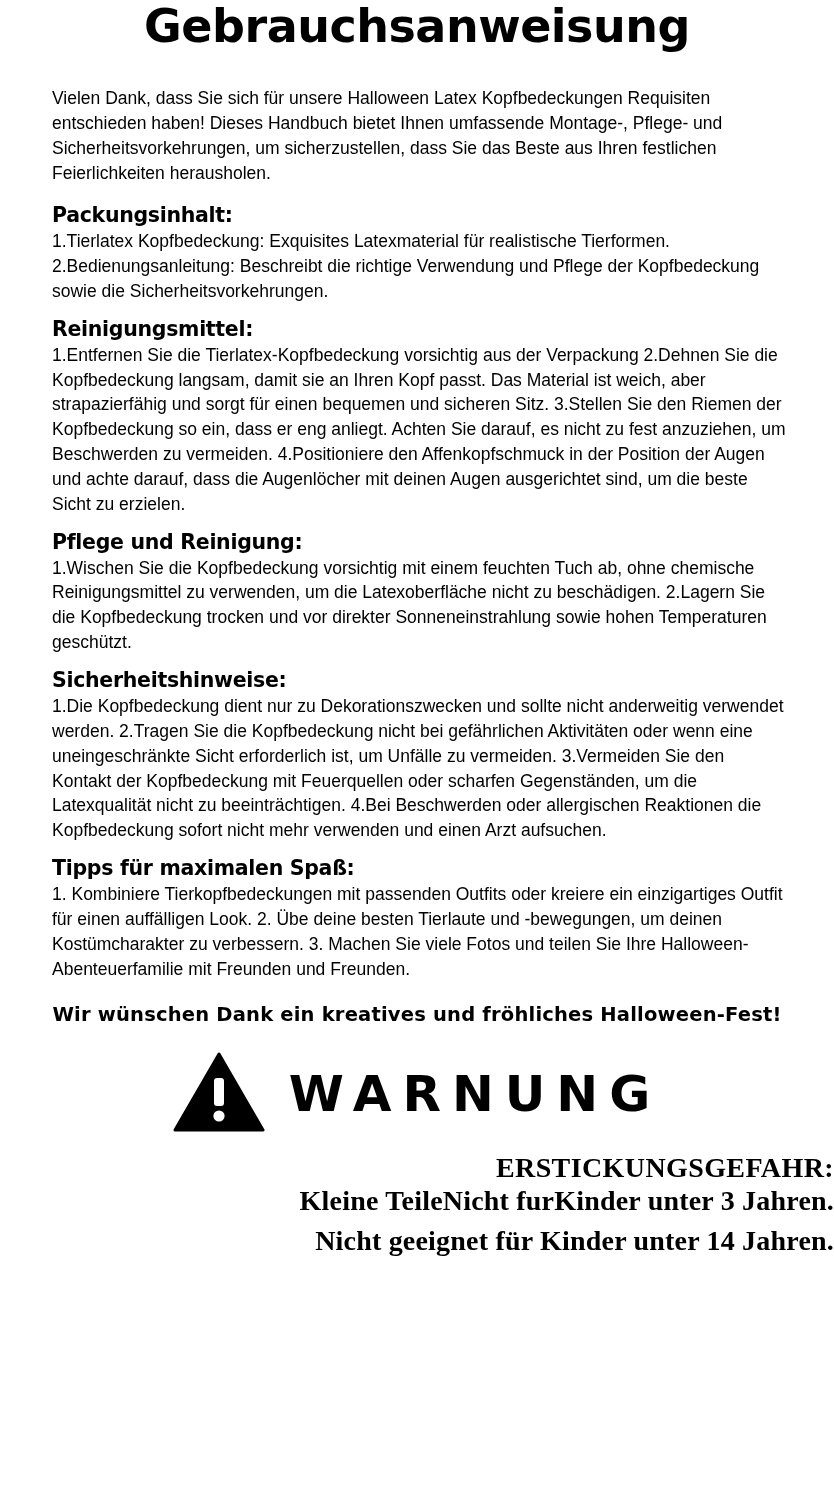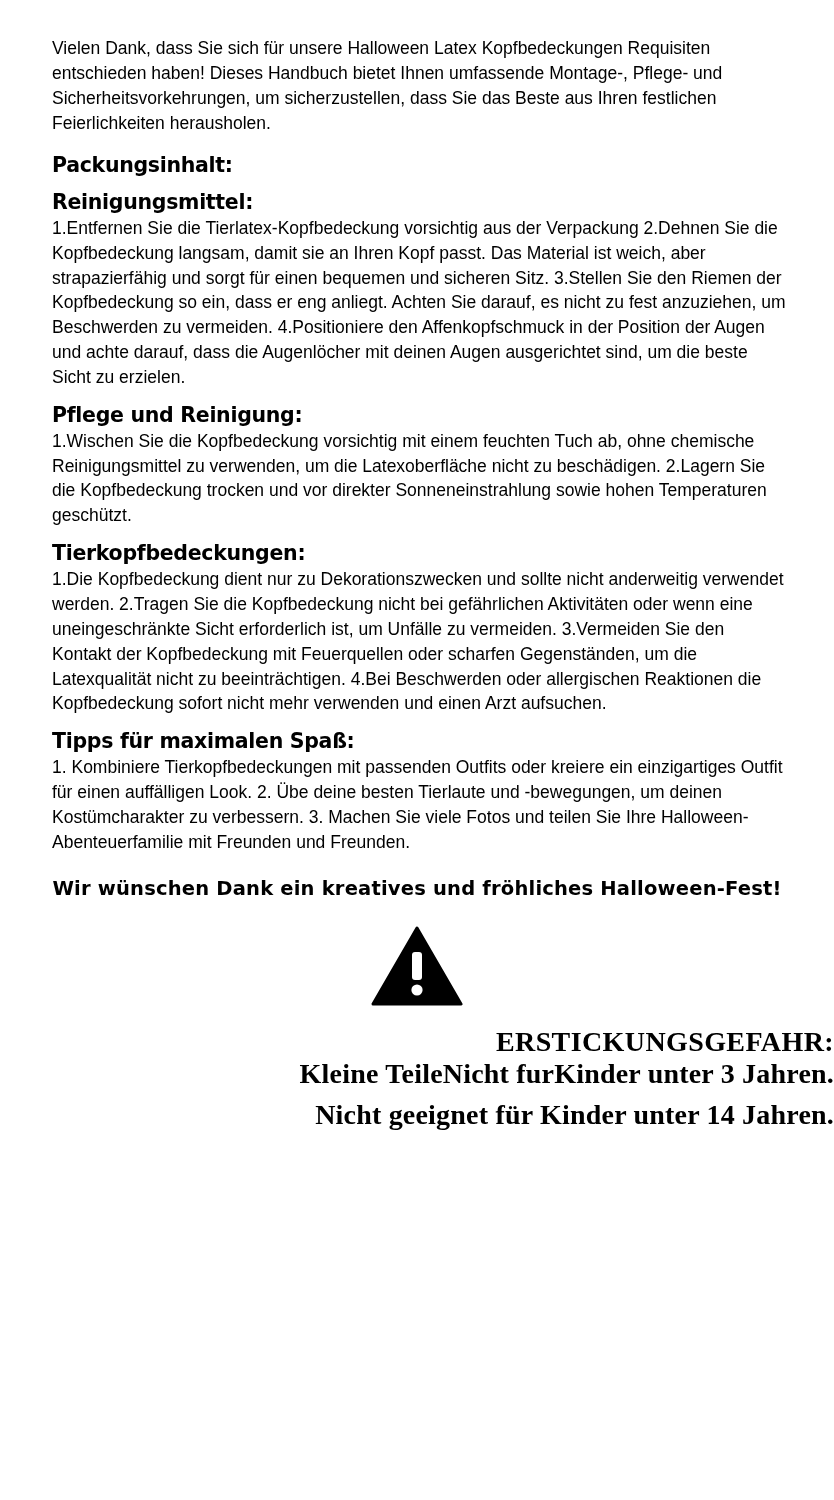--- a/index.html
+++ b/index.html
@@ -112,41 +112,43 @@
     font-size: 28px;
     margin-top: 8px;
     letter-spacing: 0.2px;
   }
 </style>
 </head>
 <body>
 
 <div class="page">
 
+  <h1 class="doc-title">Gebrauchsanweisung</h1>
 
   <div class="content">
 
     <p class="intro">Vielen Dank, dass Sie sich für unsere Halloween Latex Kopfbedeckungen Requisiten entschieden haben! Dieses Handbuch bietet Ihnen umfassende Montage-, Pflege- und Sicherheitsvorkehrungen, um sicherzustellen, dass Sie das Beste aus Ihren festlichen Feierlichkeiten herausholen.</p>
 
     <div class="section">
       <h2 class="section-heading">Packungsinhalt:</h2>
+      <p class="para">1.Tierlatex Kopfbedeckung: Exquisites Latexmaterial für realistische Tierformen. 2.Bedienungsanleitung: Beschreibt die richtige Verwendung und Pflege der Kopfbedeckung sowie die Sicherheitsvorkehrungen.</p>
     </div>
 
     <div class="section">
       <h2 class="section-heading">Reinigungsmittel:</h2>
       <p class="para">1.Entfernen Sie die Tierlatex-Kopfbedeckung vorsichtig aus der Verpackung 2.Dehnen Sie die Kopfbedeckung langsam, damit sie an Ihren Kopf passt. Das Material ist weich, aber strapazierfähig und sorgt für einen bequemen und sicheren Sitz. 3.Stellen Sie den Riemen der Kopfbedeckung so ein, dass er eng anliegt. Achten Sie darauf, es nicht zu fest anzuziehen, um Beschwerden zu vermeiden. 4.Positioniere den Affenkopfschmuck in der Position der Augen und achte darauf, dass die Augenlöcher mit deinen Augen ausgerichtet sind, um die beste Sicht zu erzielen.</p>
     </div>
 
     <div class="section">
       <h2 class="section-heading">Pflege und Reinigung:</h2>
       <p class="para">1.Wischen Sie die Kopfbedeckung vorsichtig mit einem feuchten Tuch ab, ohne chemische Reinigungsmittel zu verwenden, um die Latexoberfläche nicht zu beschädigen. 2.Lagern Sie die Kopfbedeckung trocken und vor direkter Sonneneinstrahlung sowie hohen Temperaturen geschützt.</p>
     </div>
 
     <div class="section">
-      <h2 class="section-heading">Tierkopfbedeckungen:</h2>
+      <h2 class="section-heading">Sicherheitshinweise:</h2>
       <p class="para">1.Die Kopfbedeckung dient nur zu Dekorationszwecken und sollte nicht anderweitig verwendet werden. 2.Tragen Sie die Kopfbedeckung nicht bei gefährlichen Aktivitäten oder wenn eine uneingeschränkte Sicht erforderlich ist, um Unfälle zu vermeiden. 3.Vermeiden Sie den Kontakt der Kopfbedeckung mit Feuerquellen oder scharfen Gegenständen, um die Latexqualität nicht zu beeinträchtigen. 4.Bei Beschwerden oder allergischen Reaktionen die Kopfbedeckung sofort nicht mehr verwenden und einen Arzt aufsuchen.</p>
     </div>
 
     <div class="section">
       <h2 class="section-heading">Tipps für maximalen Spaß:</h2>
       <p class="para">1. Kombiniere Tierkopfbedeckungen mit passenden Outfits oder kreiere ein einzigartiges Outfit für einen auffälligen Look. 2. Übe deine besten Tierlaute und -bewegungen, um deinen Kostümcharakter zu verbessern. 3. Machen Sie viele Fotos und teilen Sie Ihre Halloween-Abenteuerfamilie mit Freunden und Freunden.</p>
     </div>
 
   </div>
 
@@ -154,19 +156,20 @@
 
   <div class="warning-block">
     <div class="warning-row">
       <span class="warn-triangle">
         <svg width="92" height="80" viewBox="0 0 92 80" aria-hidden="true">
           <path d="M46 2 L90 78 L2 78 Z" fill="#000000" stroke="#000000" stroke-width="3" stroke-linejoin="round"></path>
           <rect x="41" y="26" width="10" height="28" rx="3" fill="#ffffff"></rect>
           <circle cx="46" cy="64" r="5.6" fill="#ffffff"></circle>
         </svg>
       </span>
+      <span class="warning-word">WARNUNG</span>
     </div>
     <div class="warn-line l1">ERSTICKUNGSGEFAHR:</div>
     <div class="warn-line l2">Kleine TeileNicht furKinder unter 3 Jahren.</div>
     <div class="warn-line l3">Nicht geeignet für Kinder unter 14 Jahren.</div>
   </div>
 
 </div>
 
 </body></html>

